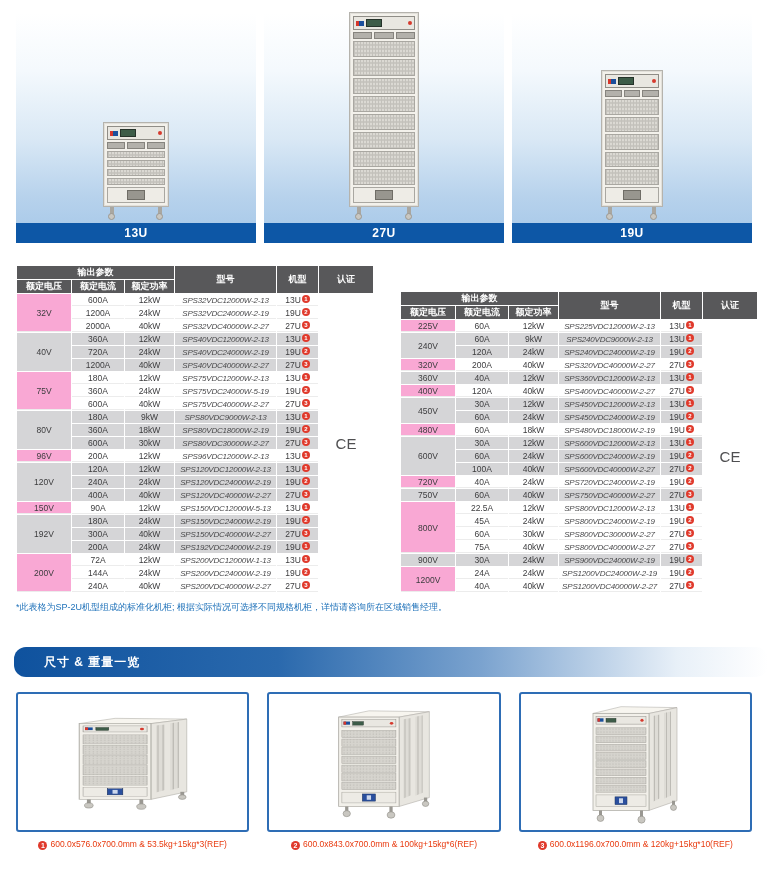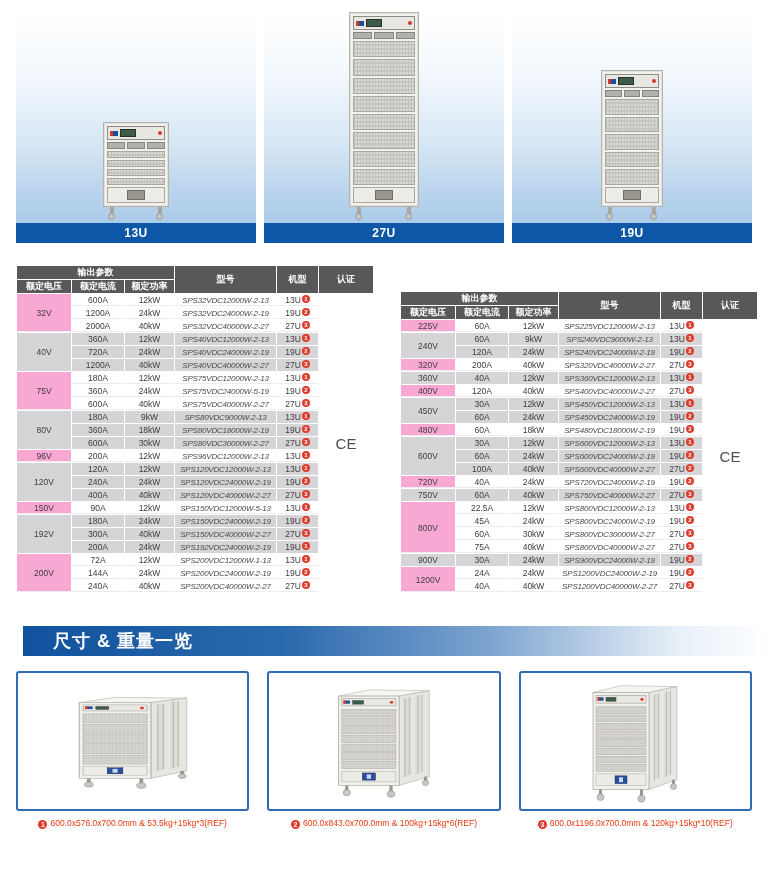--- a/index.html
+++ b/index.html
@@ -46,23 +46,23 @@
   tr.g0 td.vcell{background:#f9a8d4;}
   table.spec td.model{font-size:8px;letter-spacing:-0.2px;color:#4a4a4c;font-style:italic;}
   table.spec td.cert{background:#fff;box-shadow:none;font-size:15px;color:#4f4f51;}
   .fbadge{display:inline-block;width:8px;height:8px;border-radius:50%;background:#e03a2c;
     color:#fff;font-size:6px;line-height:8px;font-weight:bold;text-align:center;
     margin-left:1px;vertical-align:2px;}
 
   .footnote{margin:8px 16px 0;color:#2173ba;font-size:9px;}
 
   
-  .section-bar{margin:33px 0 0 23px;height:30px;
+  .section-bar{margin:33px 0 0 14px;height:30px;
     background:linear-gradient(90deg,#0f529e 0%,#2a69ad 35%,#7ba3cf 62%,#e8f0f8 88%,#ffffff 100%);
-    color:#fff;font-size:18px;font-weight:bold;line-height:30px;padding-left:30px;letter-spacing:1px;}
+    color:#fff;font-size:12px;font-weight:bold;line-height:30px;padding-left:30px;letter-spacing:1px;border-radius:12px;}
 
   
   .boxes{display:flex;gap:18px;margin:15px 16px 0;}
   .sw-box{flex:1;height:140px;border:2px solid #2e6db5;border-radius:3px;background:#fff;
     display:flex;align-items:center;justify-content:center;box-sizing:border-box;}
   .captions{display:flex;gap:18px;margin:7px 16px 0;}
   .caption{flex:1;text-align:center;color:#e8390e;font-size:8.5px;}
   .cbadge{display:inline-block;width:9px;height:9px;border-radius:50%;background:#e03a2c;
     color:#fff;font-size:7px;line-height:9px;font-weight:bold;text-align:center;
     margin-right:3px;vertical-align:-1px;}
@@ -502,20 +502,21 @@
               <td>40A</td>
               <td>40kW</td>
               <td class="model">SPS1200VDC40000W-2-27</td>
               <td><span>27U</span><span class="fbadge">3</span></td>
             </tr>
           </tbody>
         </table>
       </div>
   </section>
 
+  <div class="footnote">*此表格为SP-2U机型组成的标准化机柜; 根据实际情况可选择不同规格机柜，详情请咨询所在区域销售经理。</div>
 
   <div class="section-bar">
     <span>尺寸 &amp; 重量一览</span>
   </div>
 
   <section class="boxes">
     <div class="sw-box">
         <div id="iso1"><svg viewBox="0 0 100 132" width="128" height="100" preserveAspectRatio="none">
             <defs>
               <pattern id="gp1" width="3" height="3" patternUnits="userSpaceOnUse">

